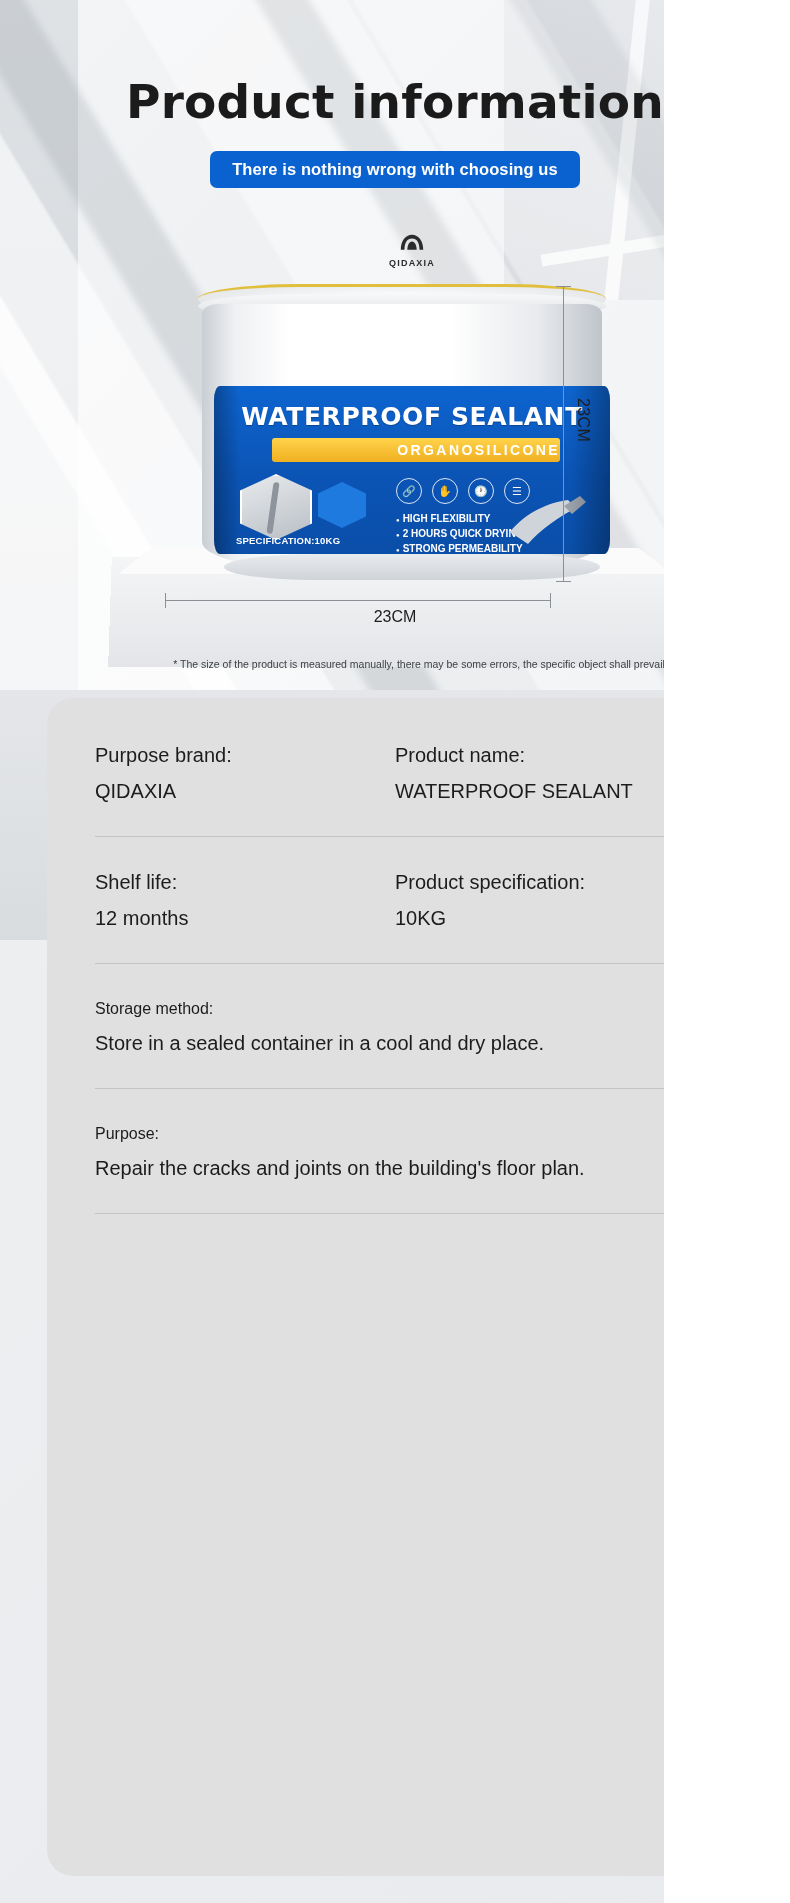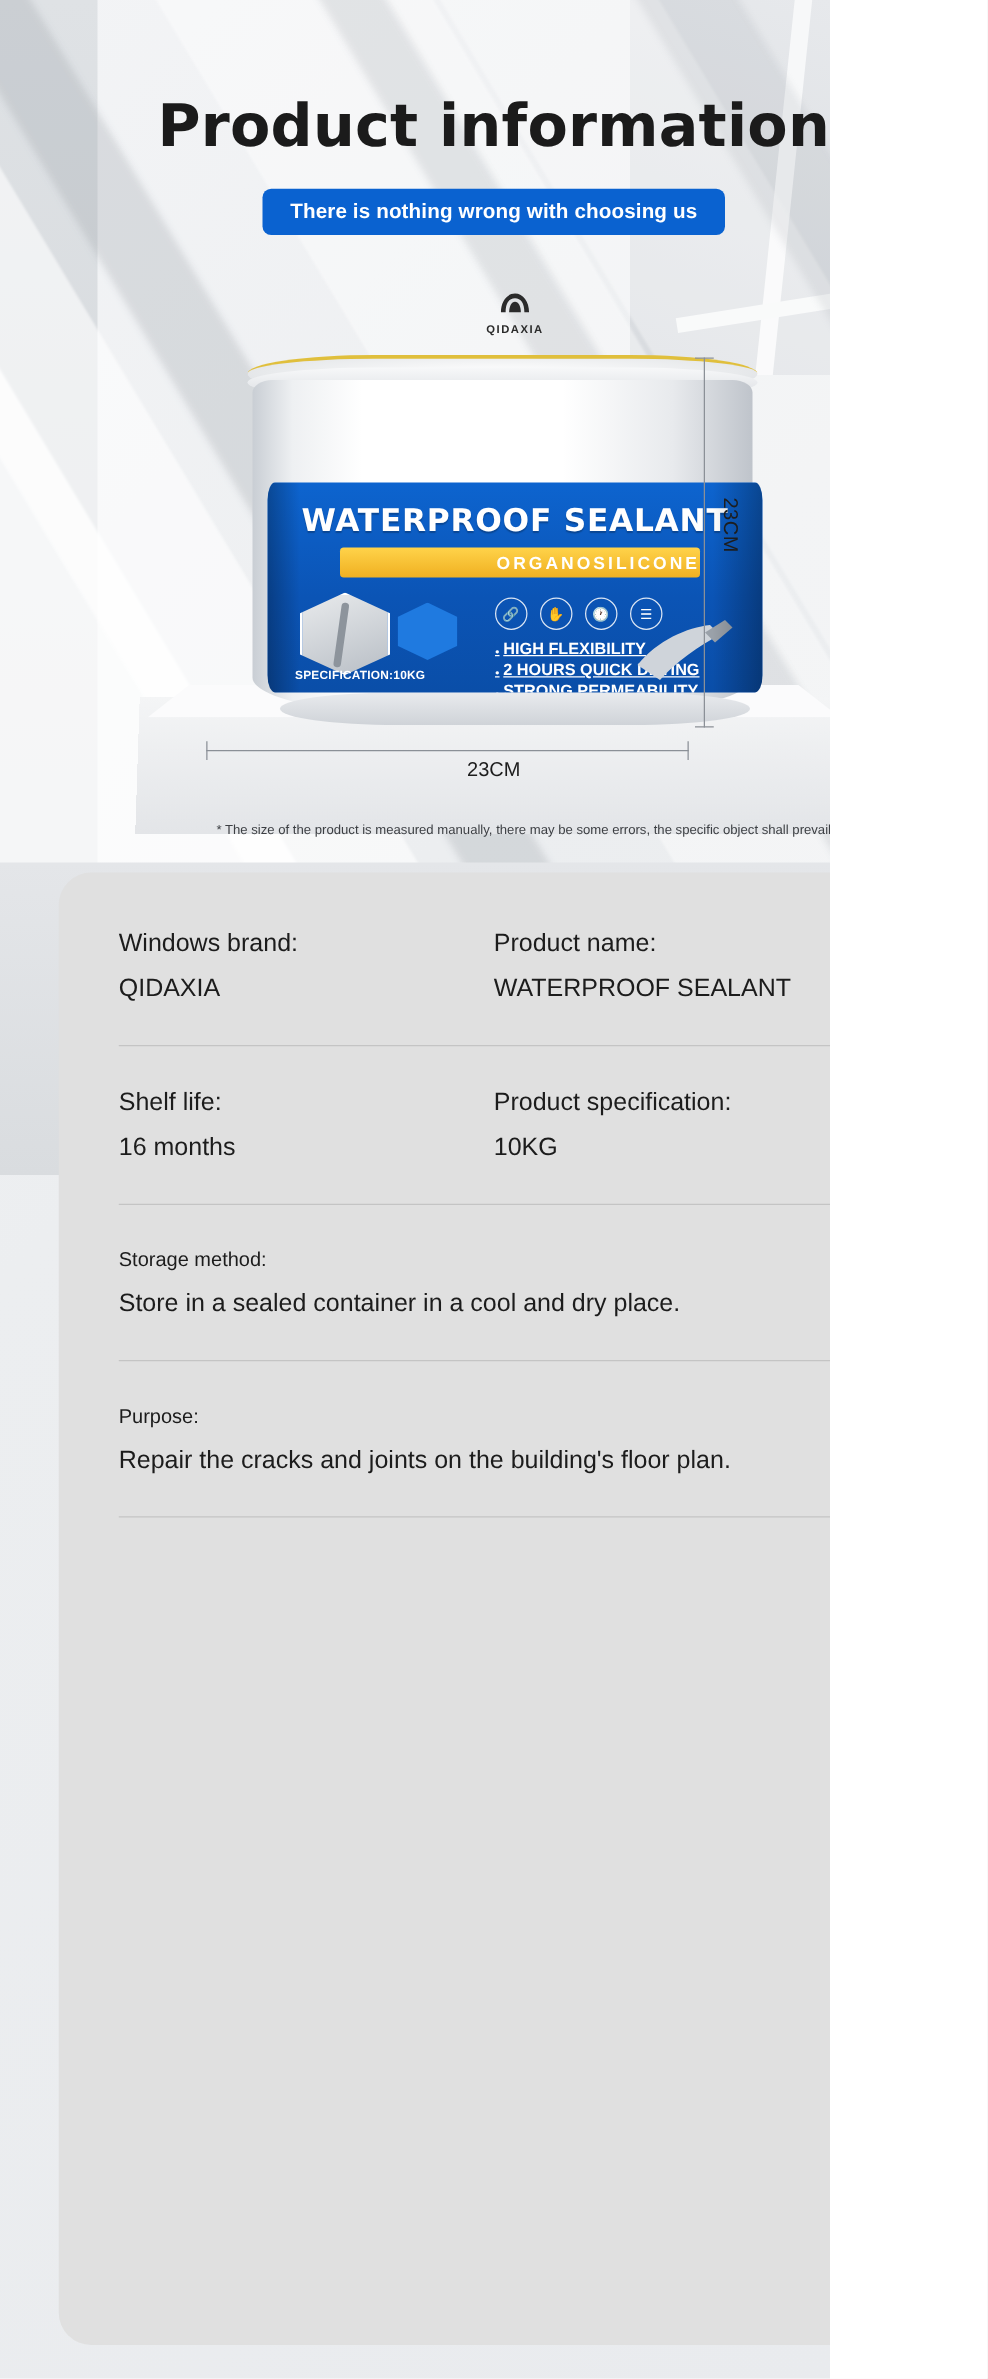--- a/index.html
+++ b/index.html
@@ -169,21 +169,21 @@
   }
   .icon-row { position: absolute; left: 182px; top: 92px; display: flex; gap: 10px; }
   .icon-circle {
     width: 26px; height: 26px; border-radius: 50%;
     border: 1.4px solid rgba(255,255,255,.85);
     display:flex; align-items:center; justify-content:center;
     color:#ffffff; font-size: 11px;
   }
   .bullets {
     position: absolute; left: 182px; top: 126px; color:#ffffff;
-    font-size: 13px; font-weight: bold; line-height: 13px; text-decoration: underline;
+    font-size: 10px; font-weight: bold; line-height: 13px;
   }
   .bullets div:before { content:"\25CF"; font-size: 6px; margin-right: 3px; }
   .spec-text {
     position: absolute; left: 22px; bottom: 8px; color:#ffffff;
     font-size: 9.5px; font-weight: bold; letter-spacing: .2px;
   }
   .trowel {
     position: absolute; right: 18px; bottom: 4px; width: 86px; height: 58px;
   }
 
@@ -325,37 +325,37 @@
     <div class="dim-h-label">23CM</div>
 
     <div class="disclaimer">* The size of the product is measured manually, there may be some errors, the specific object shall prevail</div>
   </div>
 
   <div class="card">
 
     <div class="pair-block">
       <div class="row">
         <div class="col">
-          <div class="lbl">Windows brand:</div>
+          <div class="lbl">Purpose brand:</div>
           <div class="val">QIDAXIA</div>
         </div>
         <div class="col">
           <div class="lbl">Product name:</div>
           <div class="val">WATERPROOF SEALANT</div>
         </div>
       </div>
     </div>
 
     <div class="divider"></div>
 
     <div class="pair-block">
       <div class="row">
         <div class="col">
           <div class="lbl">Shelf life:</div>
-          <div class="val">16 months</div>
+          <div class="val">12 months</div>
         </div>
         <div class="col">
           <div class="lbl">Product specification:</div>
           <div class="val">10KG</div>
         </div>
       </div>
     </div>
 
     <div class="divider"></div>
 

